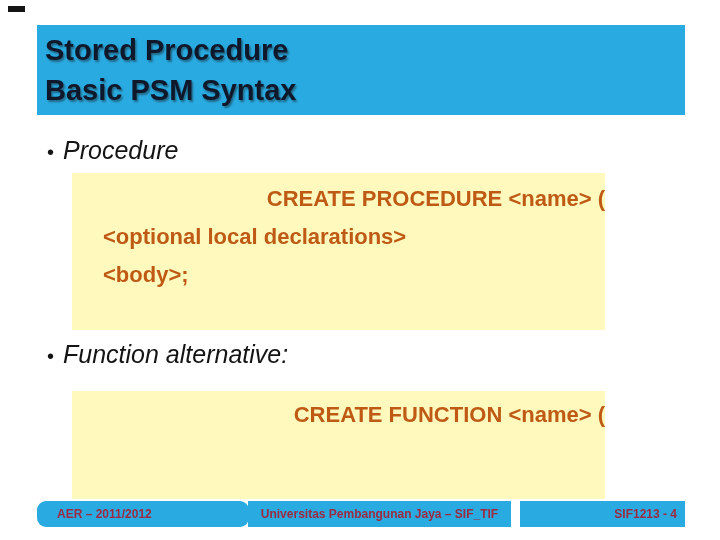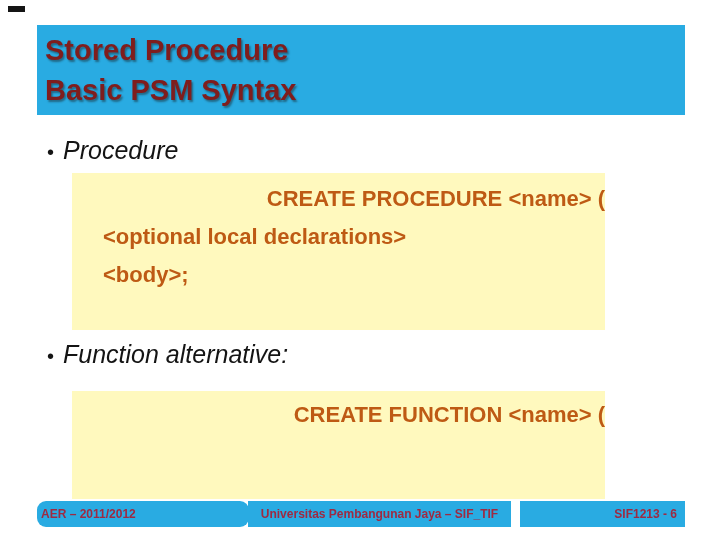--- a/index.html
+++ b/index.html
@@ -34,21 +34,21 @@
     width: 648px;
     height: 90px;
     background: #29ABE2;
     box-sizing: border-box;
     padding: 5px 0 0 8px;
   }
   .title-line {
     font-size: 29px;
     font-weight: 700;
     line-height: 40px;
-    color: #7f1d1d;
+    color: #0f172a;
     text-shadow: 1.5px 1.5px 2px rgba(25, 25, 25, 0.45);
     white-space: nowrap;
   }
 
   
   .bullet-row {
     position: absolute;
     left: 47px;
     display: flex;
     align-items: baseline;
@@ -109,21 +109,21 @@
     color: #9E2A42;
     font-size: 12px;
     font-weight: 700;
     line-height: 26px;
     white-space: nowrap;
     overflow: hidden;
   }
   .footer-left {
     left: 37px;
     width: 212px;
-    padding-left: 4px;
+    padding-left: 20px;
     text-align: left;
     border-radius: 9px;
   }
   .footer-center {
     left: 248px;
     width: 263px;
     text-align: center;
   }
   .footer-right {
     left: 520px;
@@ -159,15 +159,15 @@
     <span class="bullet-dot">•</span>
     <span class="bullet-text">Function alternative:</span>
   </div>
 
   <div class="code-box func">
     <div class="code-line ind-0">CREATE FUNCTION &lt;name&gt; (</div>
   </div>
 
   <div class="footer-box footer-left">AER – 2011/2012</div>
   <div class="footer-box footer-center">Universitas Pembangunan Jaya – SIF_TIF</div>
-  <div class="footer-box footer-right">SIF1213 - 6</div>
+  <div class="footer-box footer-right">SIF1213 - 4</div>
 
 </div>
 
 </body></html>

